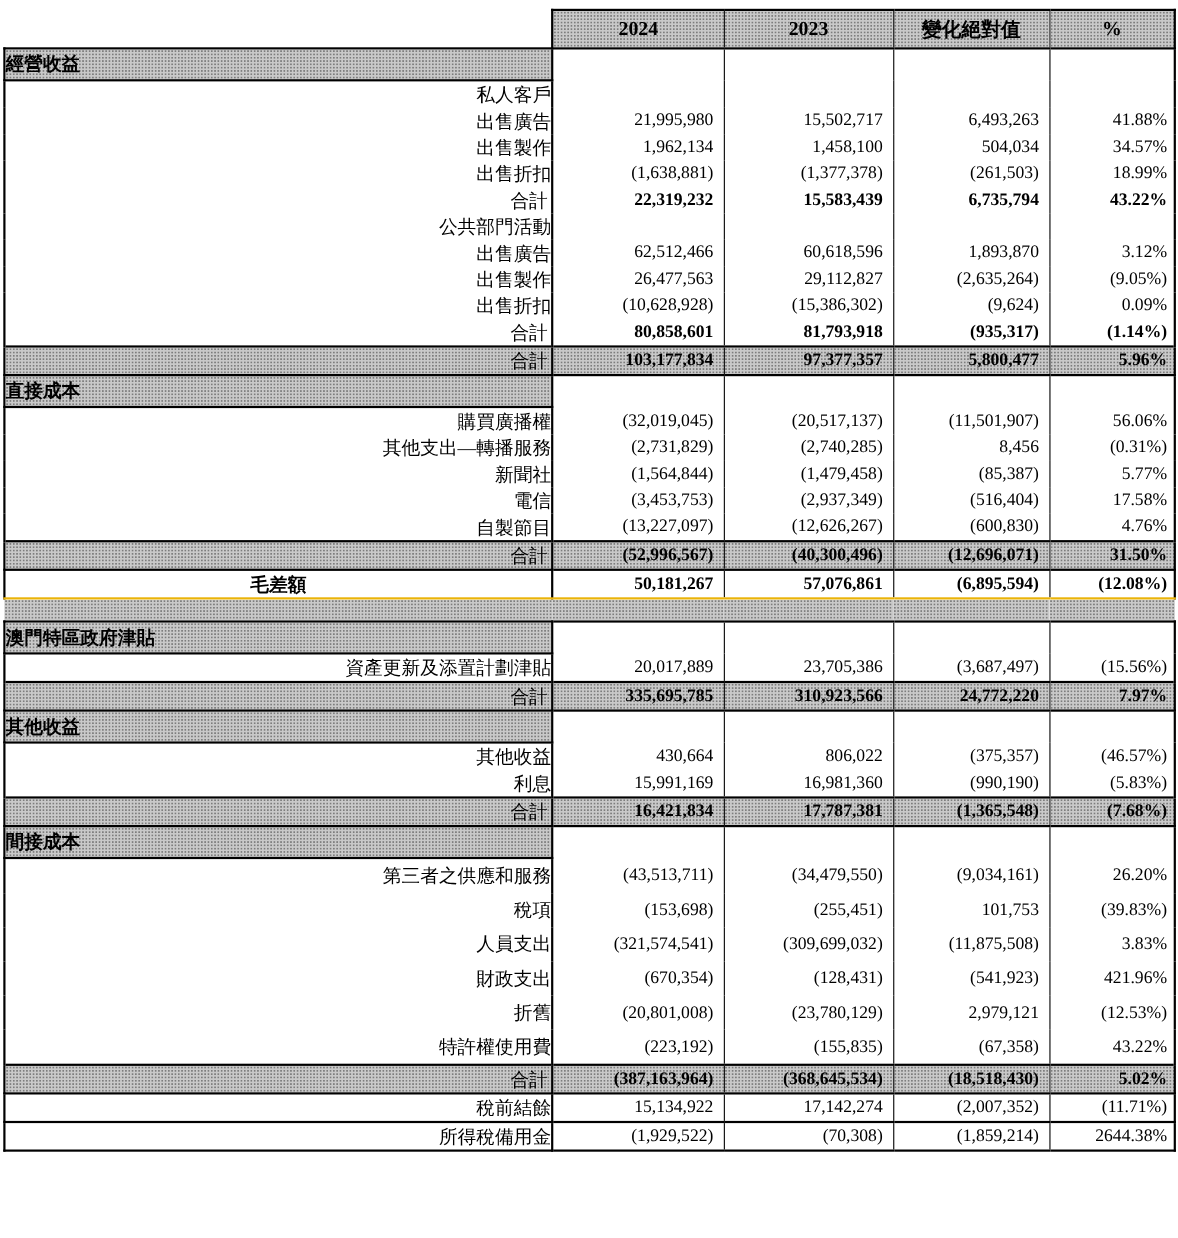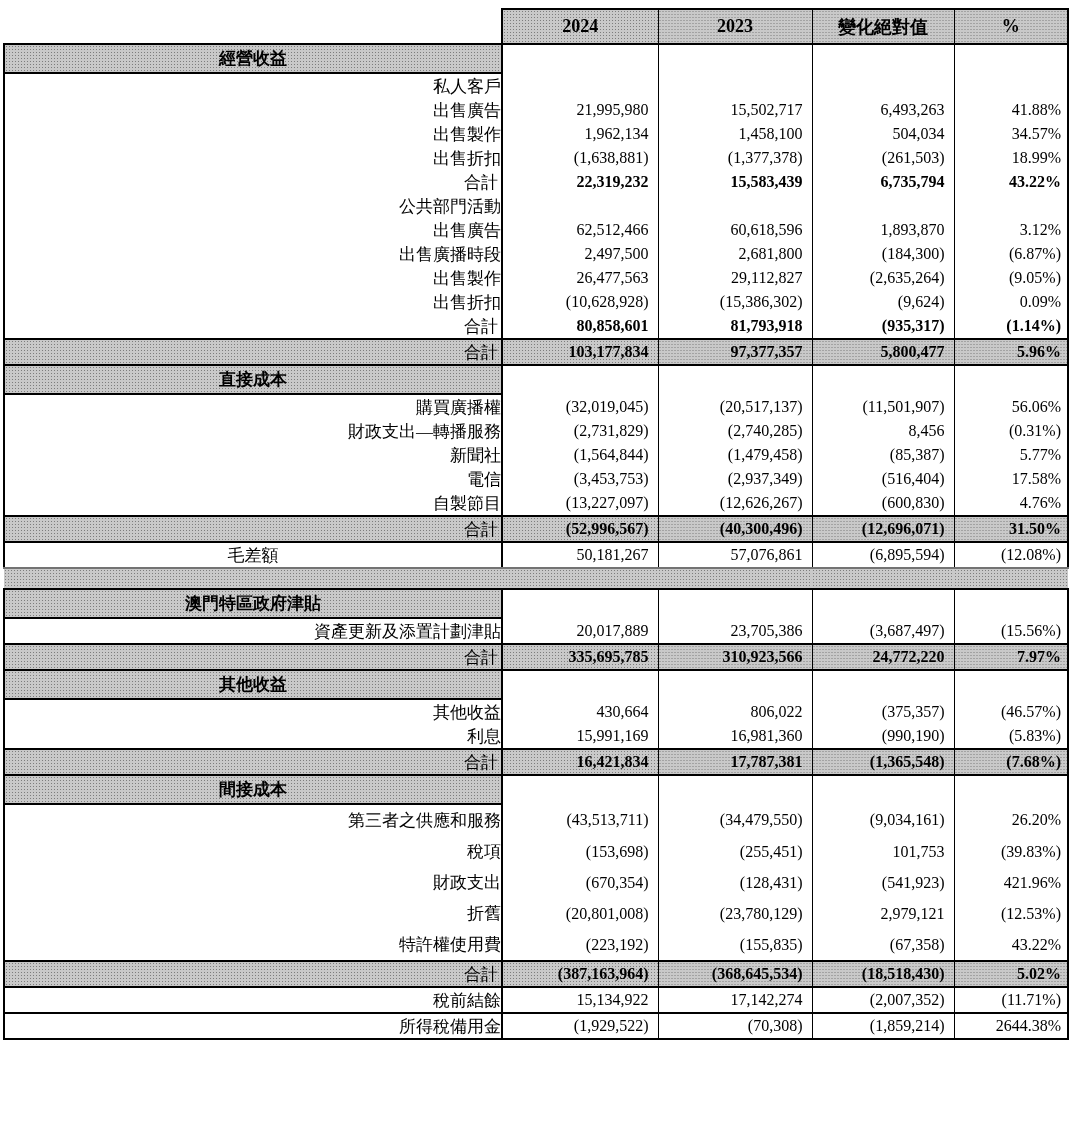--- a/index.html
+++ b/index.html
@@ -55,43 +55,43 @@
     font-size: 18px;
     padding-right: 0;
   }
   tr.hdr td.v1 { border-left: 2px solid #000; }
 
   
   tr.section td { height: 27px; }
   tr.section td.lab {
     border-top: 2px solid #000;
     border-bottom: 2px solid #000;
-    text-align: center;
+    text-align: left;
     font-weight: bold;
     padding-left: 0;
   }
   tr.topline td { border-top: 2px solid #000; margin-top: 24px; }
 
   
   tr.subtotal td.lab { text-align: right; padding-right: 3px; }
   tr.subtotal td.v { font-weight: bold; }
 
   
   tr.shadedtotal td {
     border-top: 2px solid #000;
     border-bottom: 2px solid #000;
   }
   tr.shadedtotal td.lab { text-align: right; padding-right: 3px; }
   tr.shadedtotal td.v { font-weight: bold; }
 
   
   tr.gross td {
     border-top: 2px solid #000;
-    border-bottom: 2px solid #737373;
-    font-weight: normal;
+    border-bottom: 2px solid #eab308;
+    font-weight: bold;
   }
   tr.gross td.lab { text-align: center; padding-left: 0; }
 
   
   tr.separator td { height: 19px; }
   tr.separator td.lab,
   tr.separator td.v {
     border-left: none; border-right: none;
   }
 
@@ -173,27 +173,20 @@
           <td class="v v4"></td>
         </tr>
         <tr class="data">
           <td class="lab">出售廣告</td>
           <td class="v v1">62,512,466</td>
           <td class="v v2">60,618,596</td>
           <td class="v v3">1,893,870</td>
           <td class="v v4">3.12%</td>
         </tr>
         <tr class="data">
-          <td class="lab">出售廣播時段</td>
-          <td class="v v1">2,497,500</td>
-          <td class="v v2">2,681,800</td>
-          <td class="v v3">(184,300)</td>
-          <td class="v v4">(6.87%)</td>
-        </tr>
-        <tr class="data">
           <td class="lab">出售製作</td>
           <td class="v v1">26,477,563</td>
           <td class="v v2">29,112,827</td>
           <td class="v v3">(2,635,264)</td>
           <td class="v v4">(9.05%)</td>
         </tr>
         <tr class="data">
           <td class="lab">出售折扣</td>
           <td class="v v1">(10,628,928)</td>
           <td class="v v2">(15,386,302)</td>
@@ -222,21 +215,21 @@
           <td class="v v4"></td>
         </tr>
         <tr class="data">
           <td class="lab">購買廣播權</td>
           <td class="v v1">(32,019,045)</td>
           <td class="v v2">(20,517,137)</td>
           <td class="v v3">(11,501,907)</td>
           <td class="v v4">56.06%</td>
         </tr>
         <tr class="data">
-          <td class="lab">財政支出—轉播服務</td>
+          <td class="lab">其他支出—轉播服務</td>
           <td class="v v1">(2,731,829)</td>
           <td class="v v2">(2,740,285)</td>
           <td class="v v3">8,456</td>
           <td class="v v4">(0.31%)</td>
         </tr>
         <tr class="data">
           <td class="lab">新聞社</td>
           <td class="v v1">(1,564,844)</td>
           <td class="v v2">(1,479,458)</td>
           <td class="v v3">(85,387)</td>
@@ -341,20 +334,27 @@
           <td class="v v4">26.20%</td>
         </tr>
         <tr class="data tall">
           <td class="lab">稅項</td>
           <td class="v v1">(153,698)</td>
           <td class="v v2">(255,451)</td>
           <td class="v v3">101,753</td>
           <td class="v v4">(39.83%)</td>
         </tr>
         <tr class="data tall">
+          <td class="lab">人員支出</td>
+          <td class="v v1">(321,574,541)</td>
+          <td class="v v2">(309,699,032)</td>
+          <td class="v v3">(11,875,508)</td>
+          <td class="v v4">3.83%</td>
+        </tr>
+        <tr class="data tall">
           <td class="lab">財政支出</td>
           <td class="v v1">(670,354)</td>
           <td class="v v2">(128,431)</td>
           <td class="v v3">(541,923)</td>
           <td class="v v4">421.96%</td>
         </tr>
         <tr class="data tall">
           <td class="lab">折舊</td>
           <td class="v v1">(20,801,008)</td>
           <td class="v v2">(23,780,129)</td>

